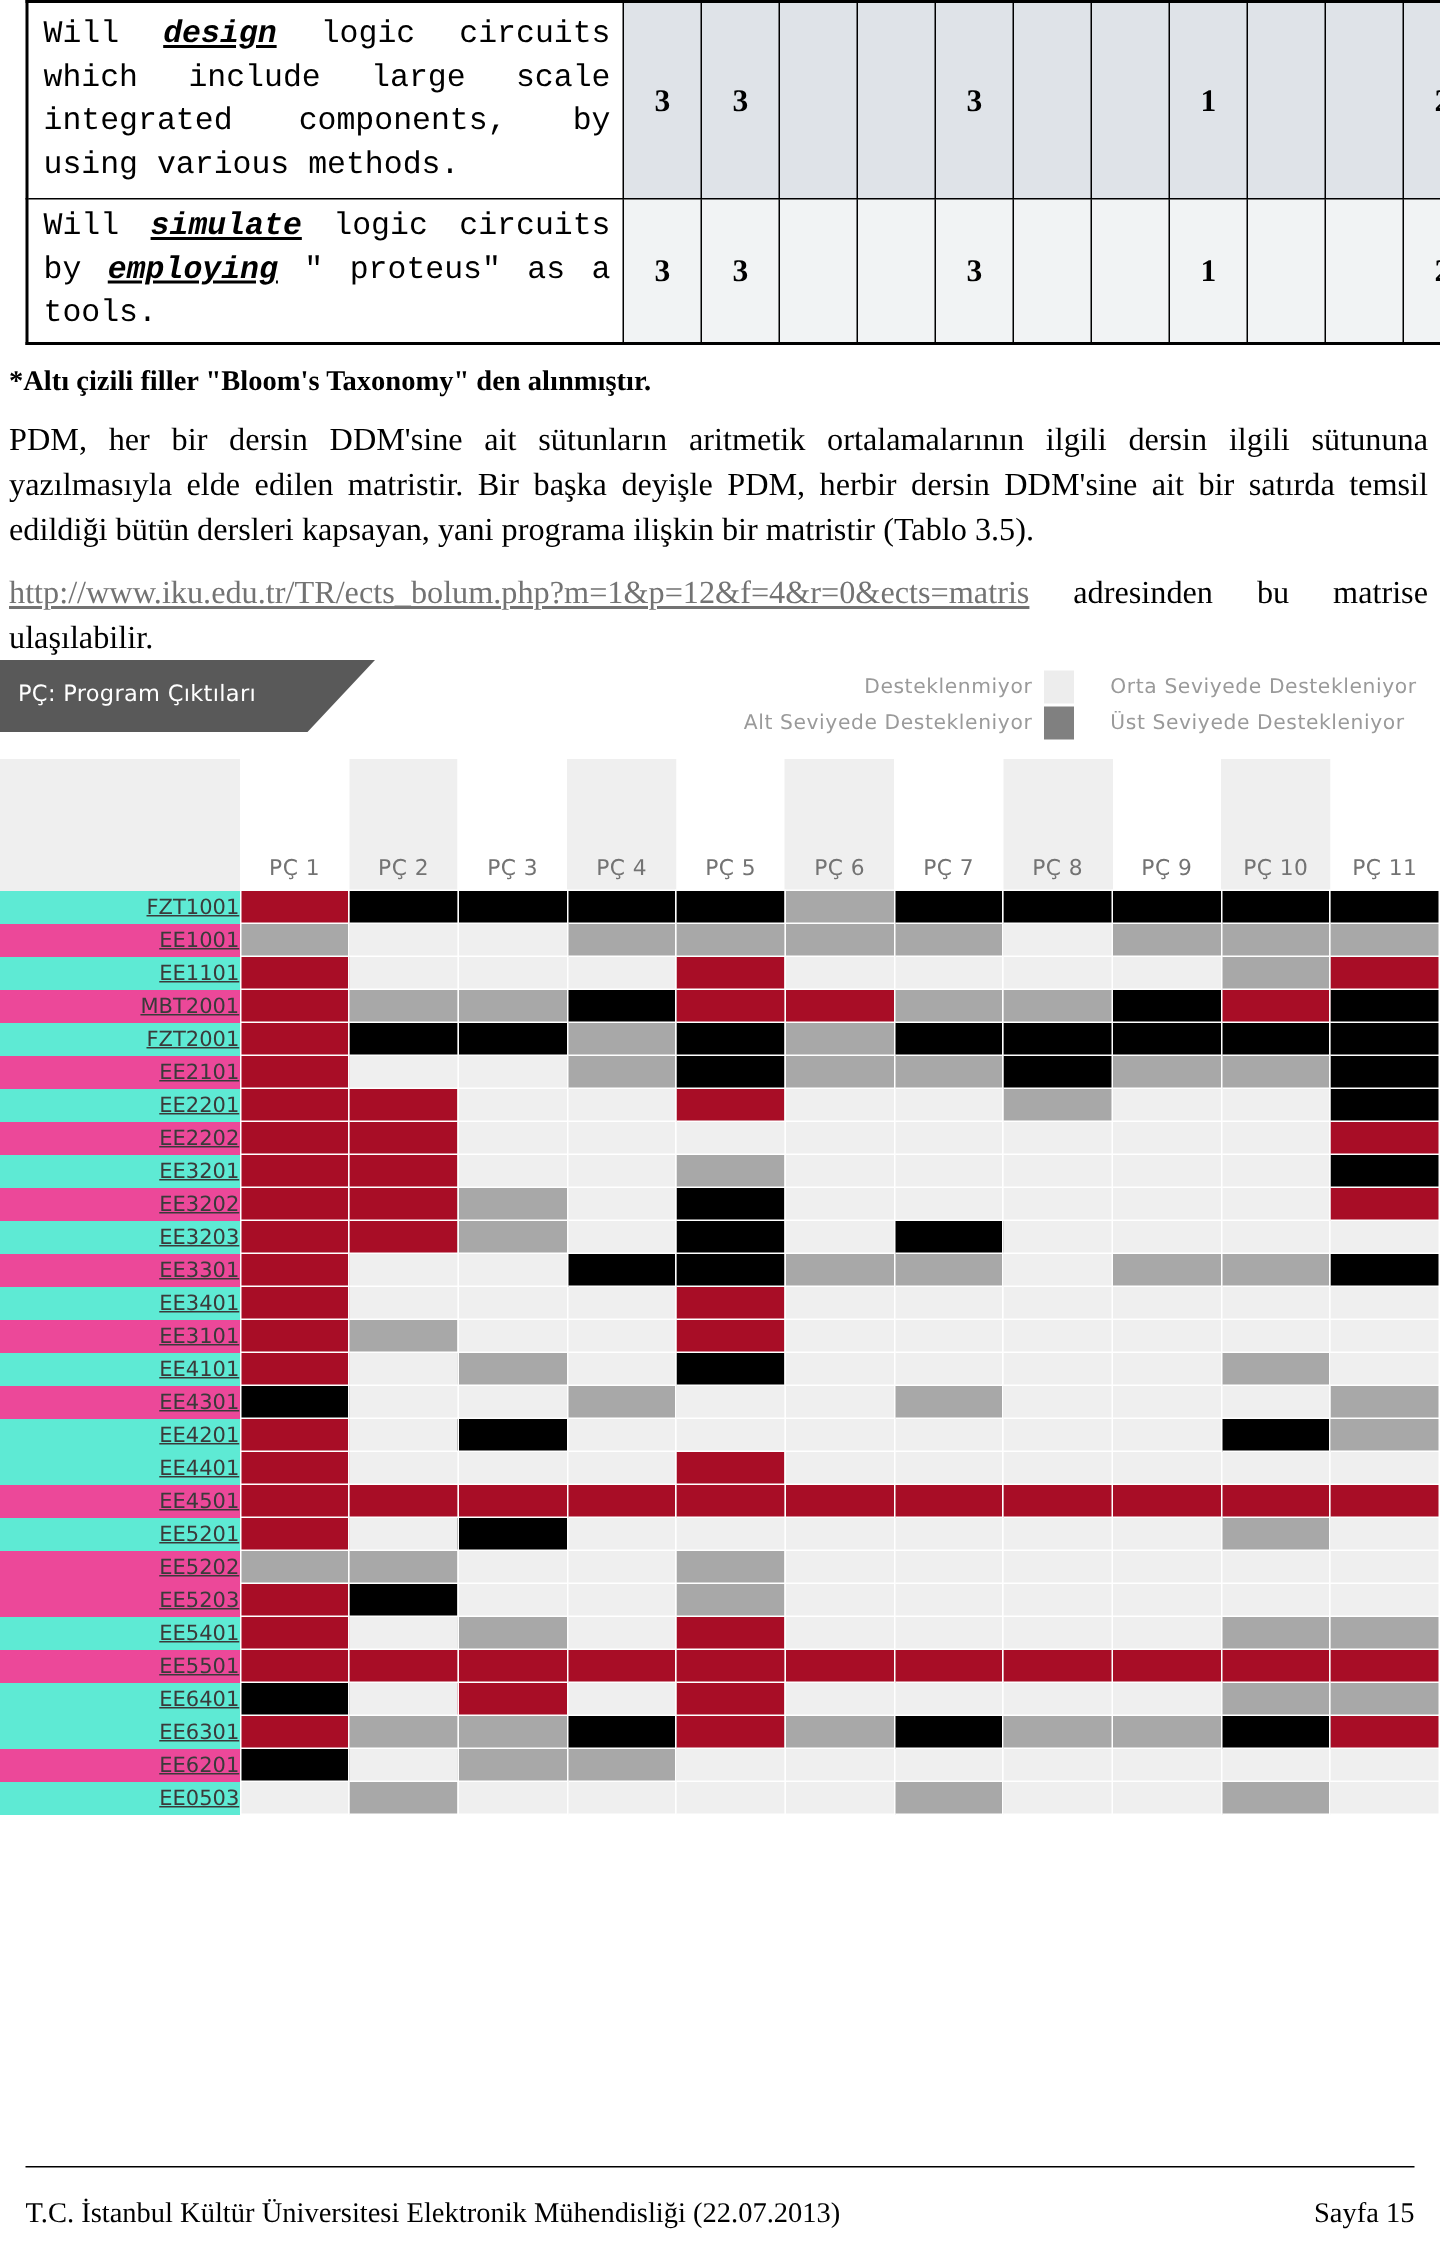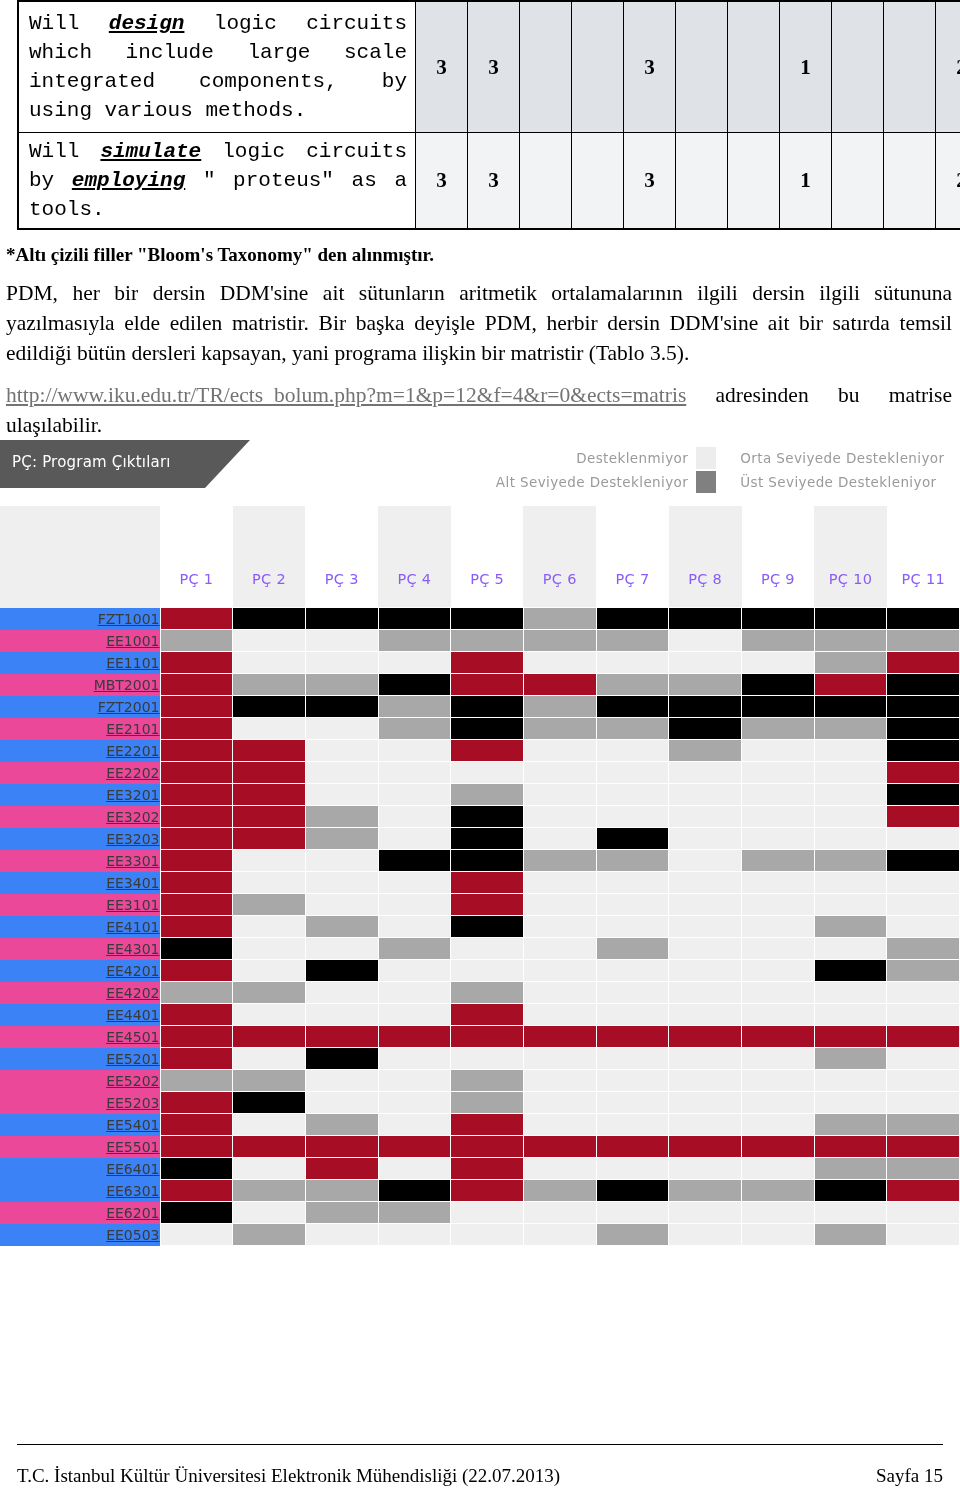--- a/index.html
+++ b/index.html
@@ -114,42 +114,42 @@
     font-size:14px;
   }
   .mtx table{border-collapse:collapse;table-layout:fixed;width:960px;}
   .mtx col.lbl{width:160px;}
   .mtx col.c{width:72.7px;}
 
   .hdr td{
     height:80px;
     text-align:center;
     vertical-align:bottom;
-    padding-bottom:20px;
-    color:#8b5cf6;
+    padding-bottom:6px;
+    color:#737373;
     font-size:14.5px;
     letter-spacing:.3px;
   }
   .hdr td.lblcell{background:#efefef;}
   .hdr td.alt{background:#efefef;}
   .hdr td.plain{background:#fff;}
 
   .mtx tbody td{
     height:22px;
     padding:0;
   }
   .rowlabel{
     text-align:right;
     padding-right:6px;
     font-size:14px;
     color:#3a3a3a;
     font-family:"DejaVu Sans", sans-serif;
   }
   .rowlabel span{ text-decoration:underline; }
-  .rstripe-a .rowlabel{background:#3b82f6;}
+  .rstripe-a .rowlabel{background:#5eead4;}
   .rstripe-b .rowlabel{background:#ec4899;}
 
   .cell{
     border:1px solid #ffffff;
     box-sizing:border-box;
   }
   .v0{background:#efefef;}
   .v1{background:#a8a8a8;}
   .v2{background:#000000;}
   .v3{background:#a80d26;}
@@ -496,34 +496,20 @@
               <td class="cell v2"></td>
               <td class="cell v0"></td>
               <td class="cell v0"></td>
               <td class="cell v0"></td>
               <td class="cell v0"></td>
               <td class="cell v0"></td>
               <td class="cell v0"></td>
               <td class="cell v2"></td>
               <td class="cell v1"></td>
             </tr>
-            <tr class="rstripe-b">
-              <td class="rowlabel"><span>EE4202</span></td>
-              <td class="cell v1"></td>
-              <td class="cell v1"></td>
-              <td class="cell v0"></td>
-              <td class="cell v0"></td>
-              <td class="cell v1"></td>
-              <td class="cell v0"></td>
-              <td class="cell v0"></td>
-              <td class="cell v0"></td>
-              <td class="cell v0"></td>
-              <td class="cell v0"></td>
-              <td class="cell v0"></td>
-            </tr>
             <tr class="rstripe-a">
               <td class="rowlabel"><span>EE4401</span></td>
               <td class="cell v3"></td>
               <td class="cell v0"></td>
               <td class="cell v0"></td>
               <td class="cell v0"></td>
               <td class="cell v3"></td>
               <td class="cell v0"></td>
               <td class="cell v0"></td>
               <td class="cell v0"></td>

